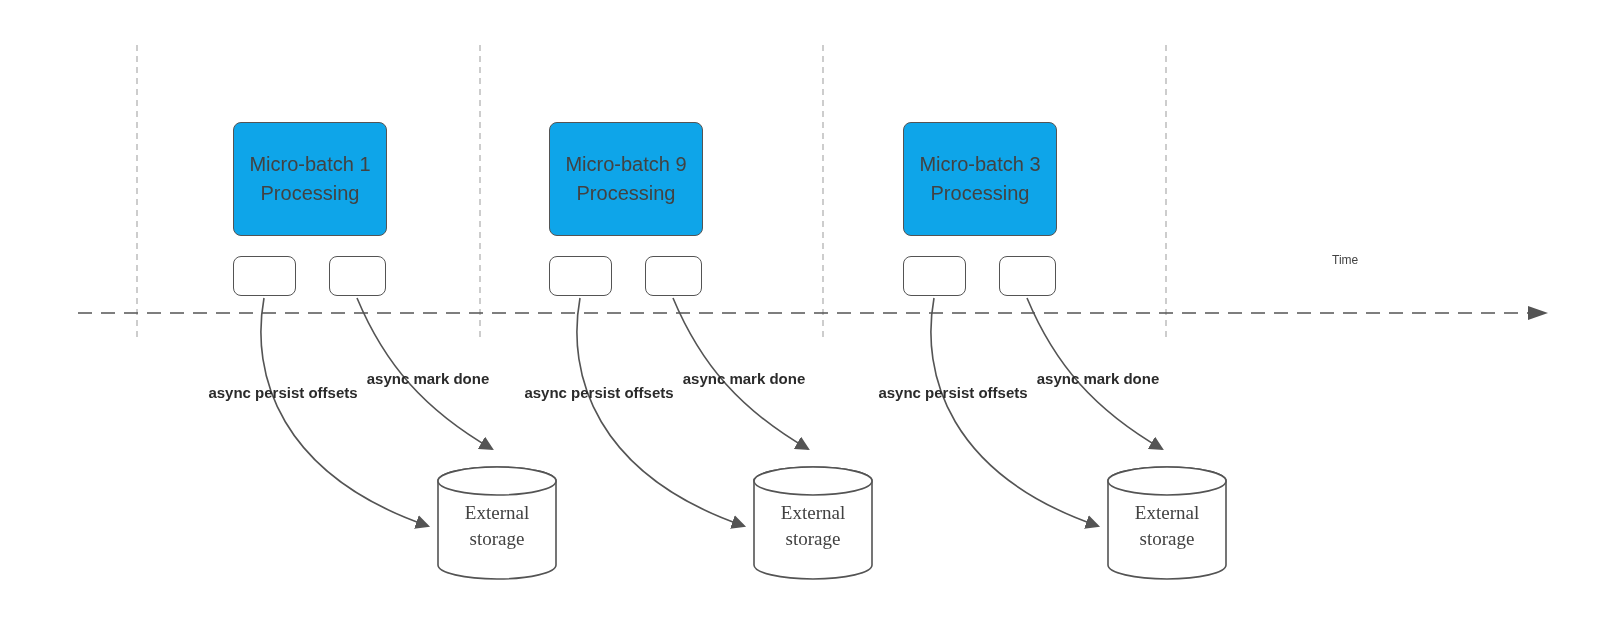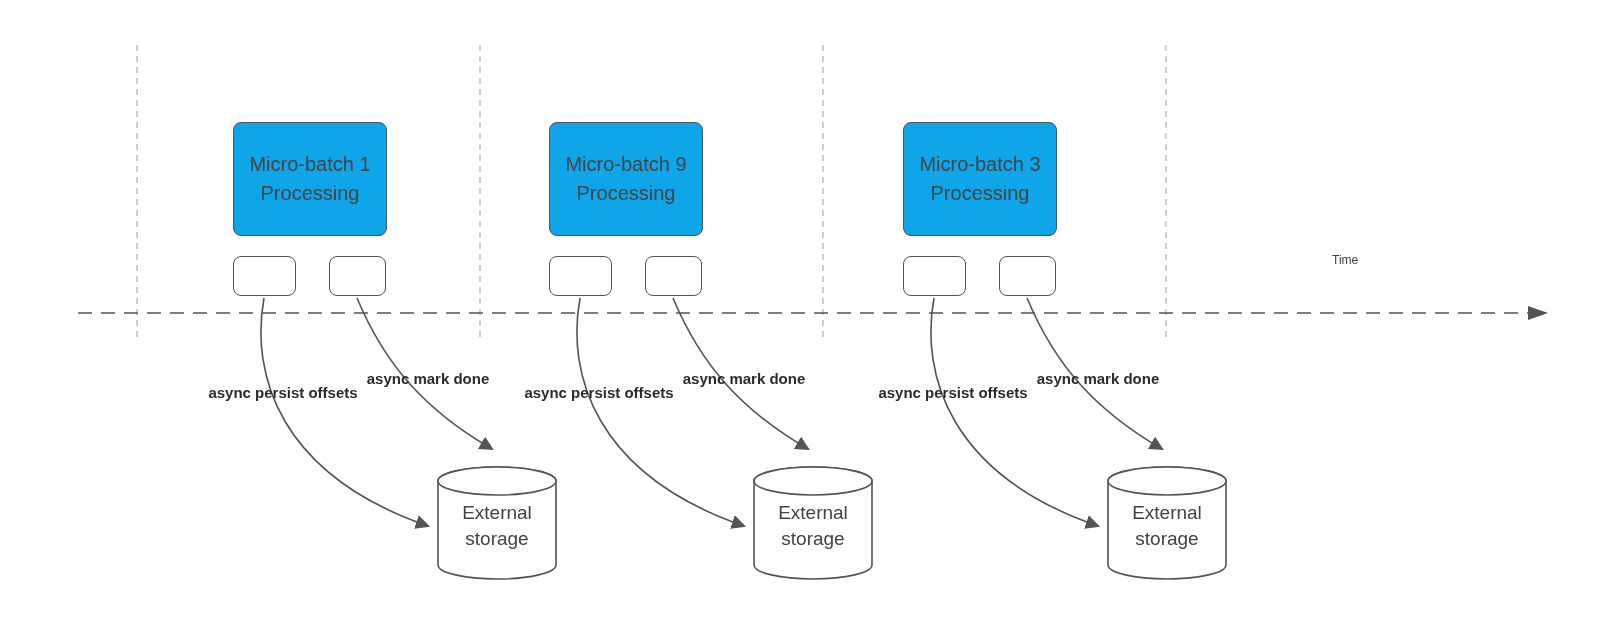--- a/index.html
+++ b/index.html
@@ -51,21 +51,21 @@
   .lbl.persist { left: -40px; top: 384px; width: 180px; }
   .lbl.markdone { left: 115px; top: 370px; width: 160px; }
 
   .cylinder { position: absolute; left: 204px; top: 466px; width: 120px; height: 114px; }
   .cylinder svg { position: absolute; left: 0; top: 0; }
   .cyl-shape { stroke: var(--stroke, #545454); stroke-width: 1.6; fill: #ffffff; }
   .cyl-text {
     position: absolute; left: 0; top: 34px; width: 120px;
     text-align: center; font-size: 19px; line-height: 1.35; color: var(--text);
   }
-  .cyl-text span { display: block; }
+  .cyl-text span { display: block; font-family: Liberation Serif, serif; }
   .proc-box span { display: block; }
 </style>
 </head>
 <body>
 
 <div class="canvas">
 
   <svg class="overlay" viewBox="0 0 1600 642" xmlns="http://www.w3.org/2000/svg">
     <defs>
       <marker id="arrowhead" viewBox="0 0 10 10" refX="8.5" refY="5" markerWidth="9" markerHeight="9" orient="auto-start-reverse">

